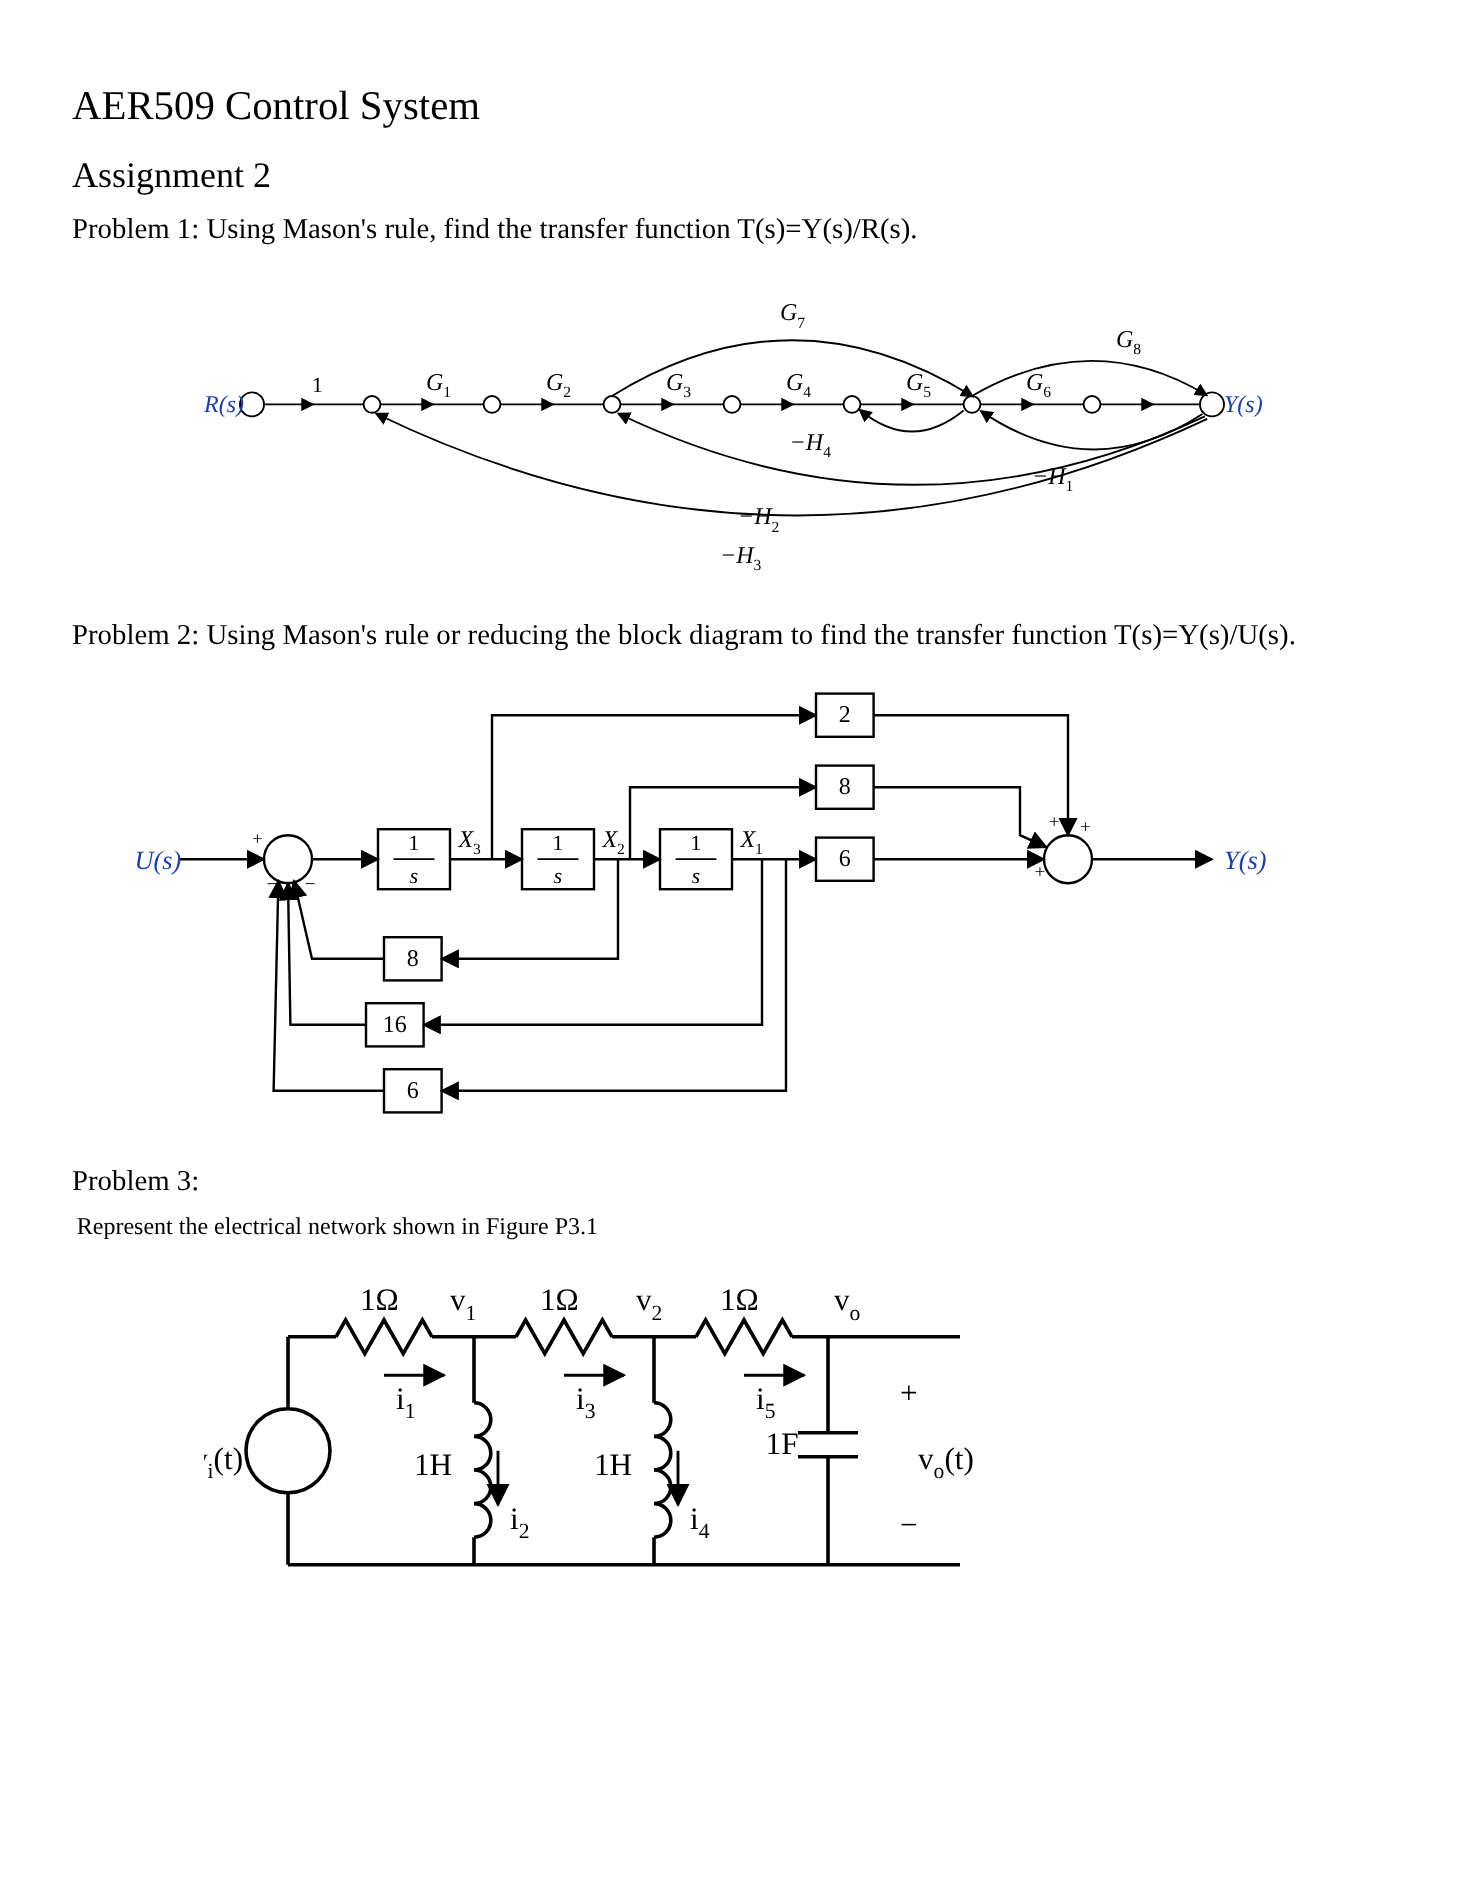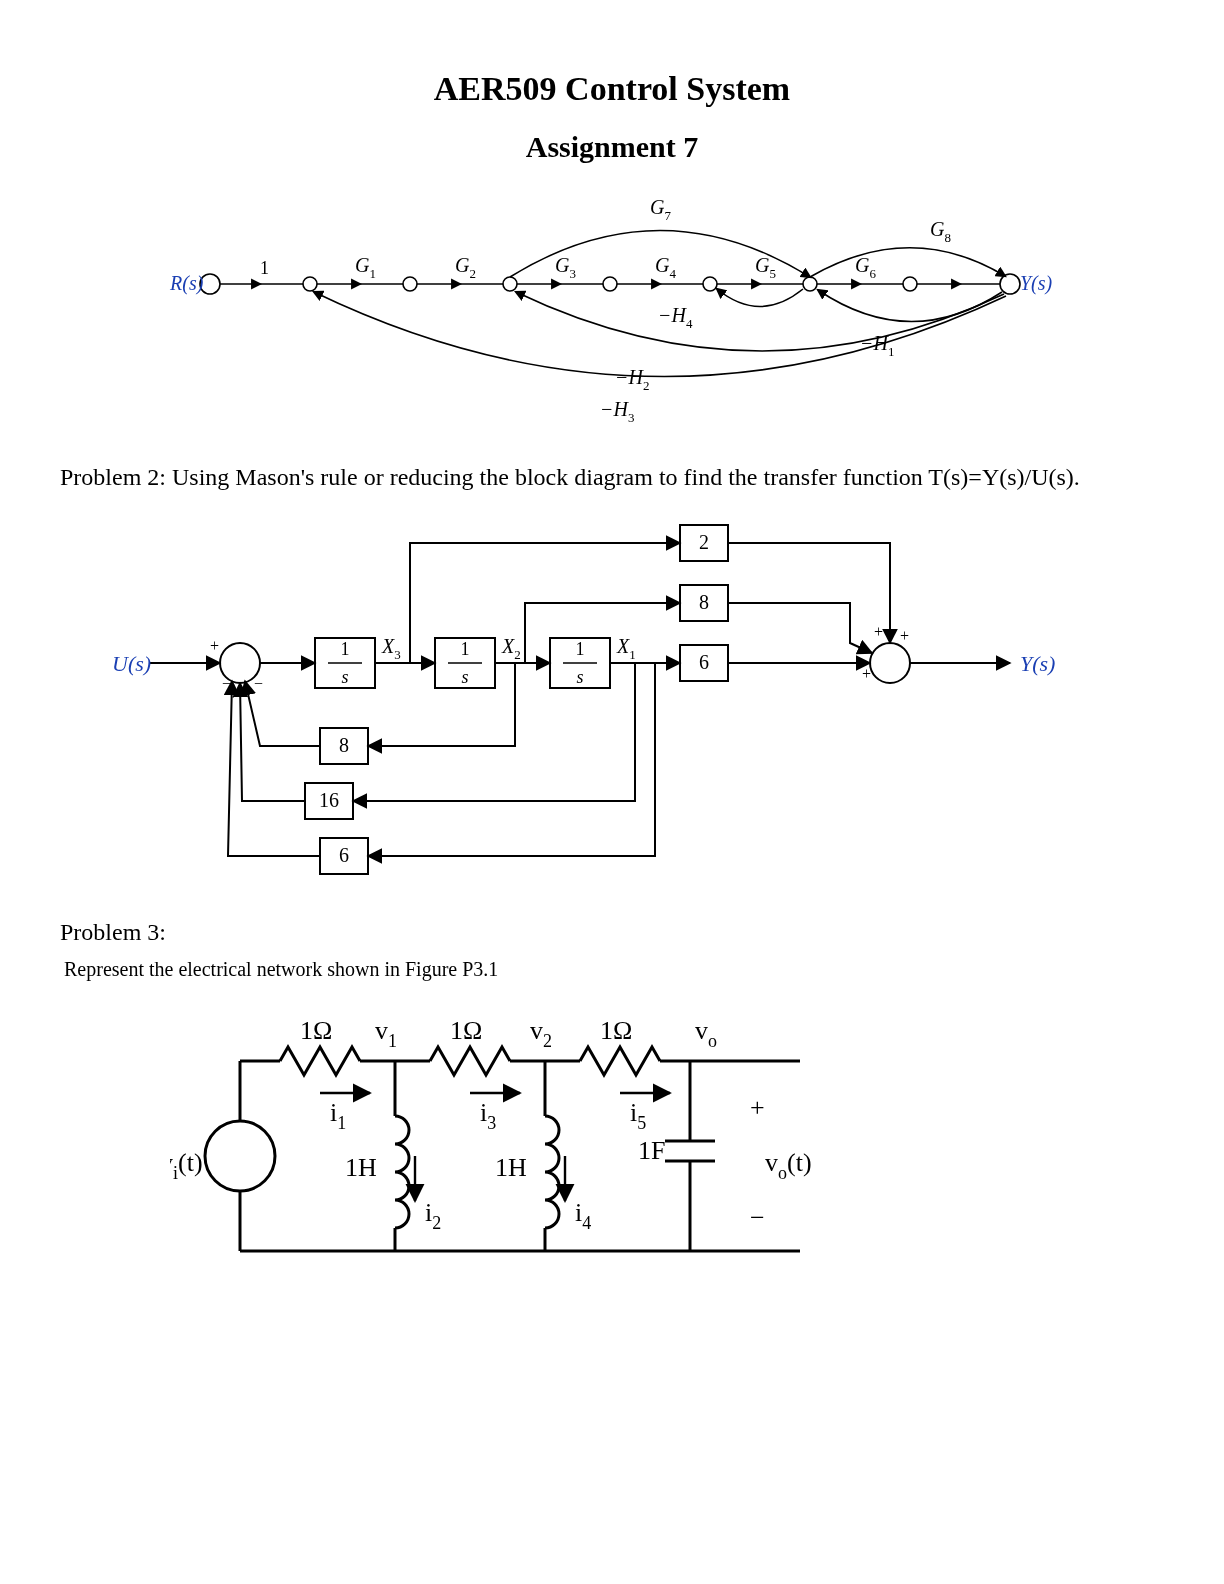--- a/index.html
+++ b/index.html
@@ -1,32 +1,33 @@
 <!DOCTYPE html>
 <html><head>
 <meta charset="utf-8">
 <style>
   html,body{margin:0;padding:0;background:#fff;font-family:"Times New Roman",Times,serif;color:#000}
   .page{width:1224px;height:1584px;position:relative;padding:60px 60px 0 60px;box-sizing:border-box}
-  .hdr{text-align:center;font-weight:700}
+  .hdr{font-weight:400}
   .h1{font-size:34px;margin-top:10px}
   .h2{font-size:30px;margin-top:22px}
   .h3{font-size:30px;margin-top:22px;margin-bottom:30px}
   .ptxt{font-size:24px;margin:14px 0 12px 0}
   .p3a{font-size:20px;margin:4px 0 4px 4px}
   svg{display:block}
 </style>
 </head>
 <body>
 
 <div class="page">
 
   <div class="hdr h1">AER509 Control System</div>
-  <div class="hdr h2">Assignment 7</div>
-
+  <div class="hdr h2">Assignment 2</div>
+
+  <div class="ptxt">Problem 1:  Using Mason's rule, find the transfer function T(s)=Y(s)/R(s).</div>
 
   <svg width="1060" height="260" viewBox="0 0 1060 260" style="margin-left:20px">
     <defs>
       <marker id="ah1" viewBox="0 0 10 10" refX="8" refY="5" markerWidth="7" markerHeight="7" orient="auto">
         <path d="M0,0 L10,5 L0,10 z" fill="#000"></path>
       </marker>
     </defs>
 
     <g stroke="#000" stroke-width="1.6" fill="#fff">
       <circle cx="130" cy="120" r="10"></circle>

